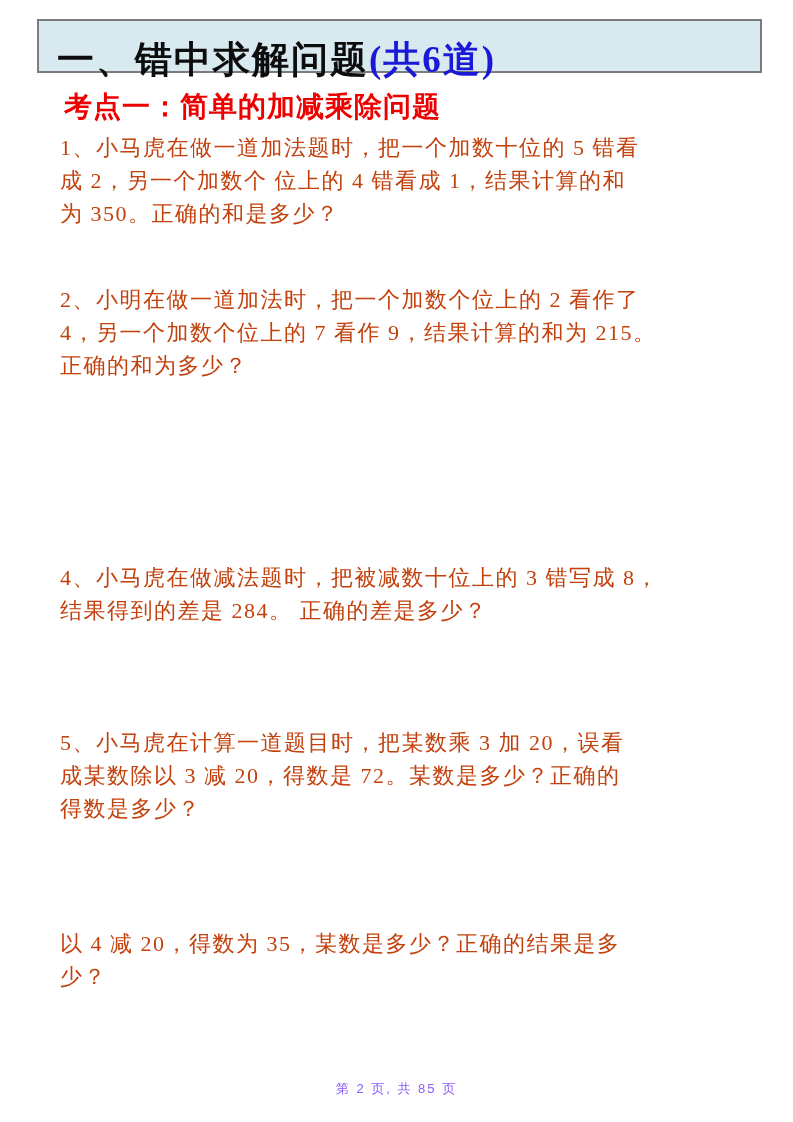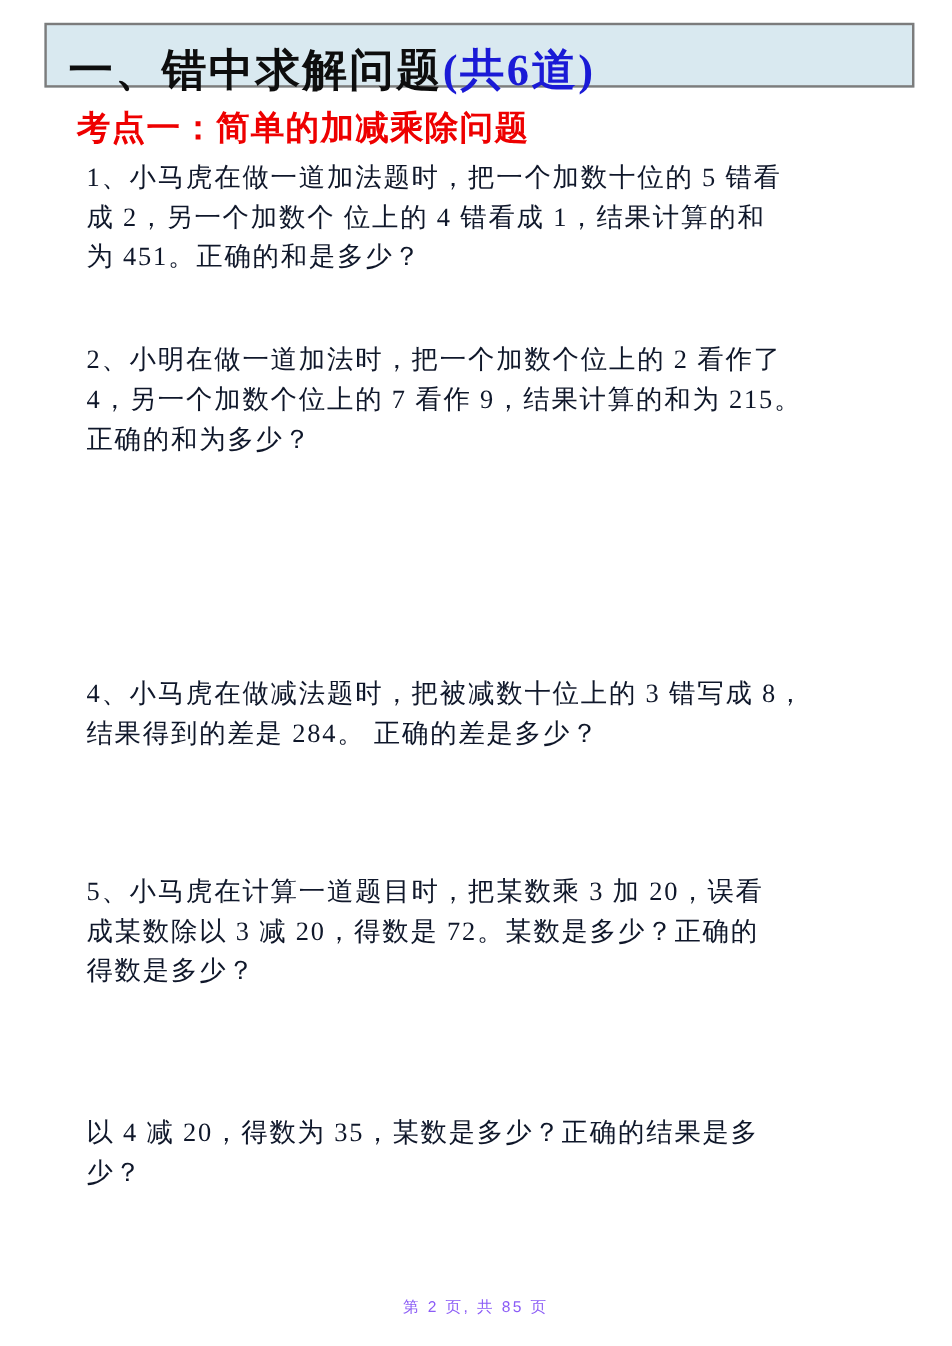--- a/index.html
+++ b/index.html
@@ -44,26 +44,26 @@
     top: 86px;
     font-size: 28px;
     font-weight: bold;
     color: #ee0000;
     letter-spacing: 1px;
     white-space: nowrap;
     font-family: "Liberation Sans", sans-serif;
   }
   .problem {
     position: absolute;
-    left: 72px;
+    left: 60px;
     width: 690px;
     font-size: 22px;
     line-height: 33px;
     letter-spacing: 1.5px;
-    color: #0f172a;
+    color: #c2410c;
   }
   .problem .line { white-space: nowrap; }
   .p1 { top: 129px; }
   .p2 { top: 281px; }
   .p3 { top: 434px; }
   .p4 { top: 559px; }
   .p5 { top: 724px; }
   .p6 { top: 925px; }
   .page-footer {
     position: absolute;
@@ -86,21 +86,21 @@
     <div class="title-text">
       <span class="title-black">一、错中求解问题</span><span class="title-blue">(共6道)</span>
     </div>
   </div>
 
   <div class="section-heading">考点一：简单的加减乘除问题</div>
 
   <div class="problem p1">
     <div class="line">1、小马虎在做一道加法题时，把一个加数十位的 5 错看</div>
     <div class="line">成 2，另一个加数个 位上的 4 错看成 1，结果计算的和</div>
-    <div class="line">为 451。正确的和是多少？</div>
+    <div class="line">为 350。正确的和是多少？</div>
   </div>
 
   <div class="problem p2">
     <div class="line">2、小明在做一道加法时，把一个加数个位上的 2 看作了</div>
     <div class="line">4，另一个加数个位上的 7 看作 9，结果计算的和为 215。</div>
     <div class="line">正确的和为多少？</div>
   </div>
 
 
   <div class="problem p4">

